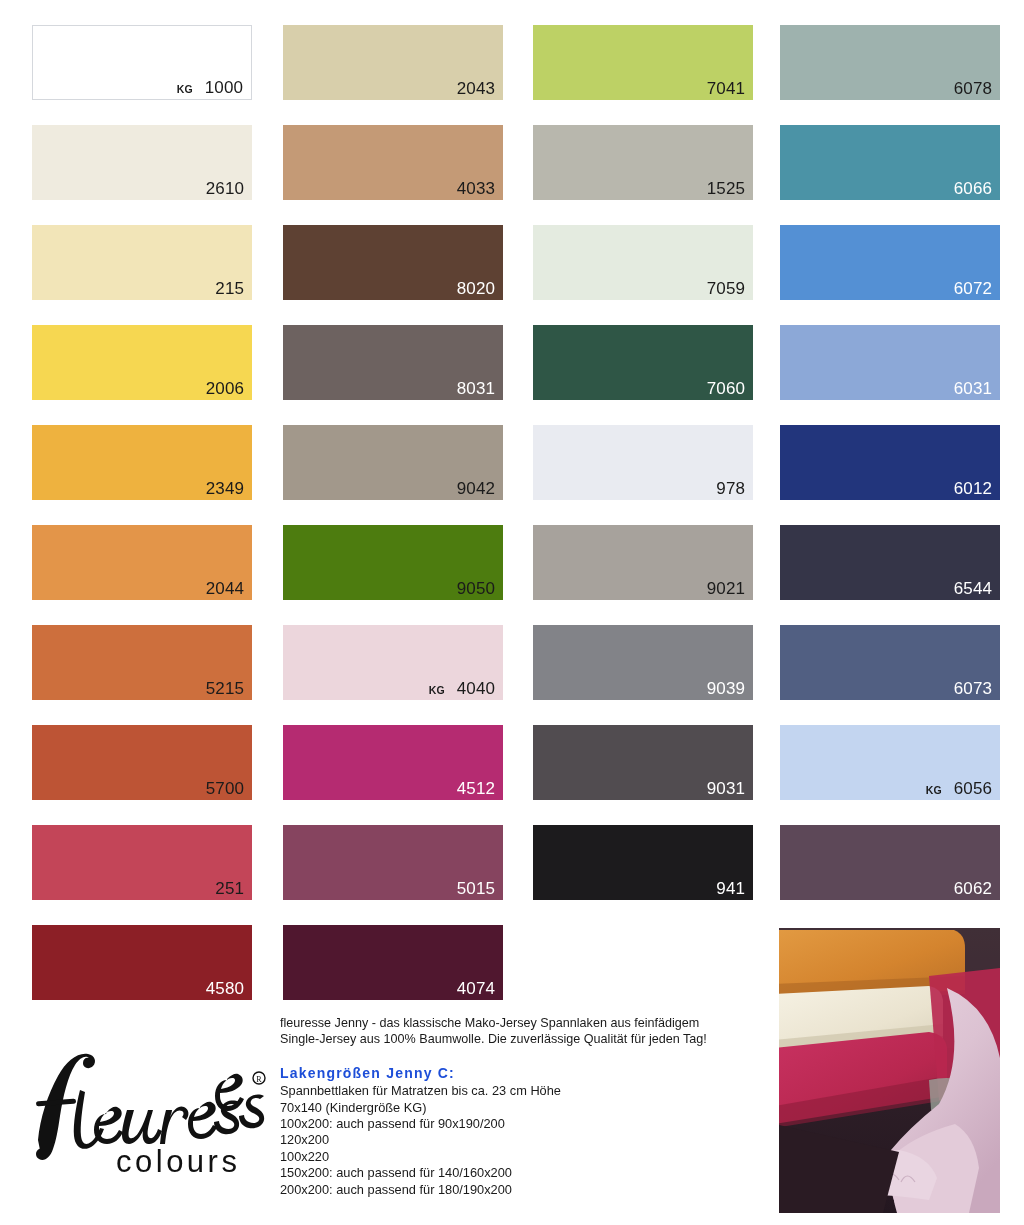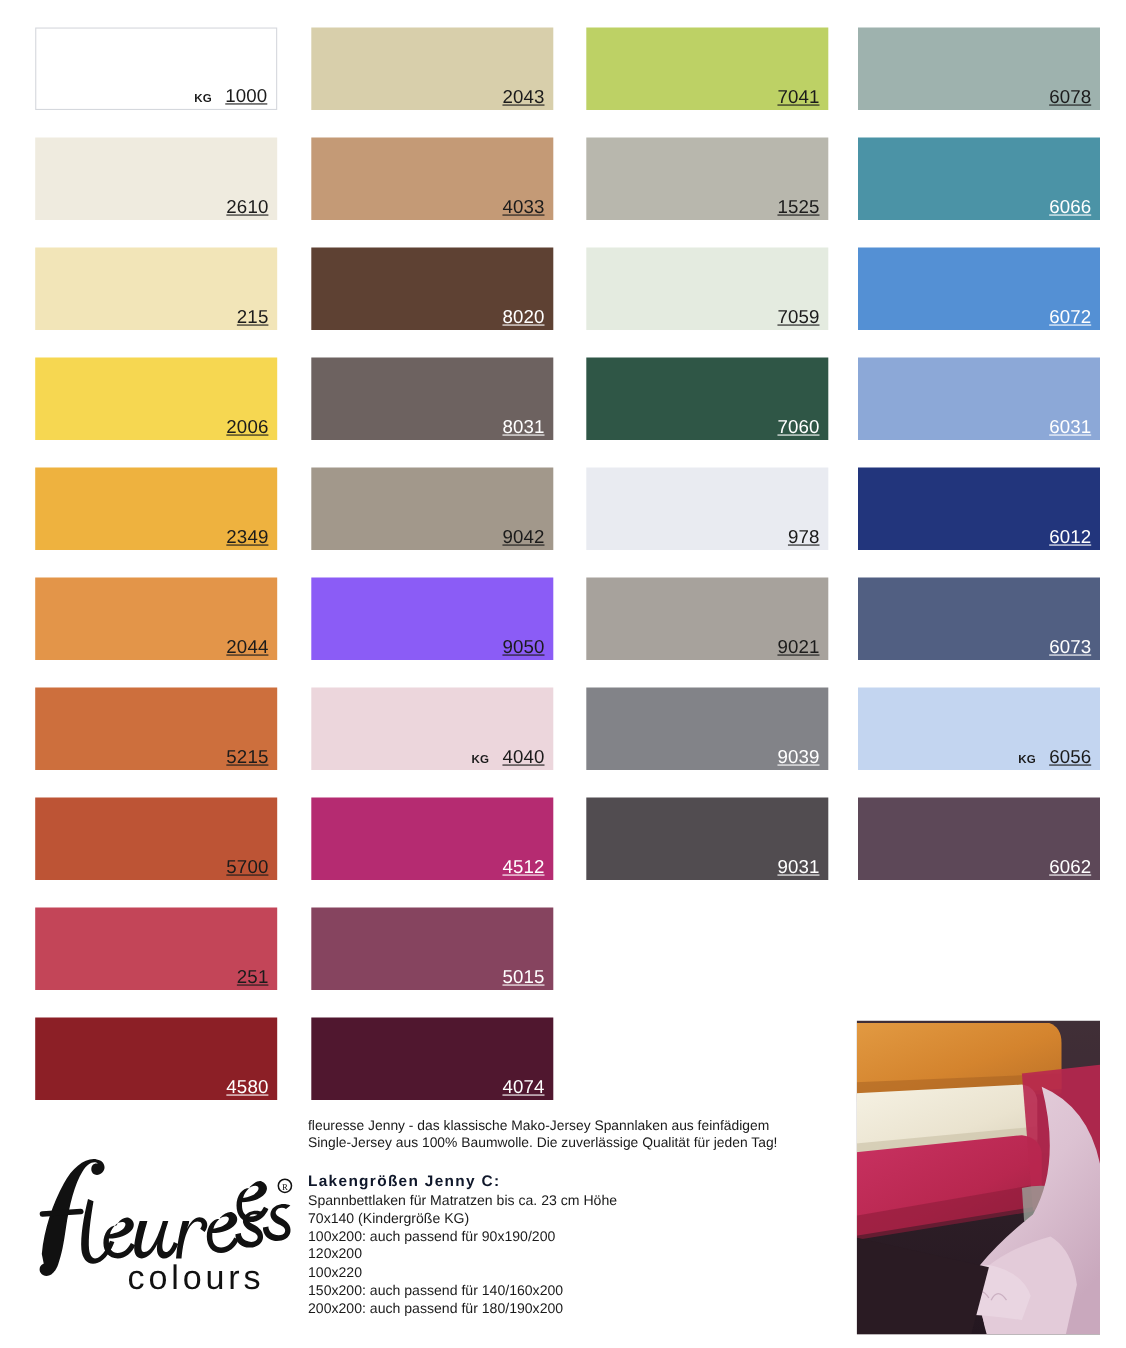--- a/index.html
+++ b/index.html
@@ -60,21 +60,20 @@
   }
   .swatch .kg {
     font-size: 10.5px;
     font-weight: 700;
     letter-spacing: .2px;
   }
   .swatch .code {
     font-size: 17px;
     font-weight: 400;
     letter-spacing: .1px;
-    text-decoration: underline;
   }
   .swatch.dark .kg, .swatch.dark .code { color: #ffffff; }
   .swatch.light .kg, .swatch.light .code { color: #1b1b1b; }
 
   
   .logo-block {
     position: absolute;
     left: 28px;
     top: 1048px;
     width: 240px;
@@ -94,21 +93,21 @@
     font-family: "Liberation Sans", sans-serif;
     font-size: 12.6px;
     line-height: 15.6px;
     color: #1a1a1a;
   }
   .sizes-heading {
     margin-top: 17px;
     font-size: 14px;
     font-weight: 700;
     letter-spacing: 1.2px;
-    color: #0f172a;
+    color: #1d4ed8;
     line-height: 18px;
   }
   .sizes-list {
     margin-top: 1px;
     font-size: 12.8px;
     line-height: 16.4px;
     color: #1a1a1a;
   }
   .sizes-list div { white-space: nowrap; }
 
@@ -202,21 +201,21 @@
         <div class="swatch dark" style="background: rgb(109, 98, 96);">
           <div class="code-row">
             <span class="code">8031</span>
           </div>
         </div>
         <div class="swatch light" style="background: rgb(162, 152, 139);">
           <div class="code-row">
             <span class="code">9042</span>
           </div>
         </div>
-        <div class="swatch light" style="background: #8b5cf6;">
+        <div class="swatch light" style="background: #4d7c0f;">
           <div class="code-row">
             <span class="code">9050</span>
           </div>
         </div>
         <div class="swatch light" style="background: rgb(236, 214, 220);">
           <div class="code-row">
             <span class="kg">KG</span>
             <span class="code">4040</span>
           </div>
         </div>
@@ -270,20 +269,25 @@
         <div class="swatch dark" style="background: rgb(130, 131, 136);">
           <div class="code-row">
             <span class="code">9039</span>
           </div>
         </div>
         <div class="swatch dark" style="background: rgb(81, 76, 80);">
           <div class="code-row">
             <span class="code">9031</span>
           </div>
         </div>
+        <div class="swatch dark" style="background: rgb(28, 27, 29);">
+          <div class="code-row">
+            <span class="code">941</span>
+          </div>
+        </div>
       </div>
     <div class="swatch-col c3">
         <div class="swatch light" style="background: rgb(158, 178, 174);">
           <div class="code-row">
             <span class="code">6078</span>
           </div>
         </div>
         <div class="swatch dark" style="background: rgb(75, 147, 166);">
           <div class="code-row">
             <span class="code">6066</span>
@@ -295,20 +299,25 @@
           </div>
         </div>
         <div class="swatch dark" style="background: rgb(140, 168, 215);">
           <div class="code-row">
             <span class="code">6031</span>
           </div>
         </div>
         <div class="swatch dark" style="background: rgb(34, 53, 124);">
           <div class="code-row">
             <span class="code">6012</span>
+          </div>
+        </div>
+        <div class="swatch dark" style="background: rgb(53, 53, 72);">
+          <div class="code-row">
+            <span class="code">6544</span>
           </div>
         </div>
         <div class="swatch dark" style="background: rgb(81, 95, 130);">
           <div class="code-row">
             <span class="code">6073</span>
           </div>
         </div>
         <div class="swatch light" style="background: rgb(195, 213, 240);">
           <div class="code-row">
             <span class="kg">KG</span>

